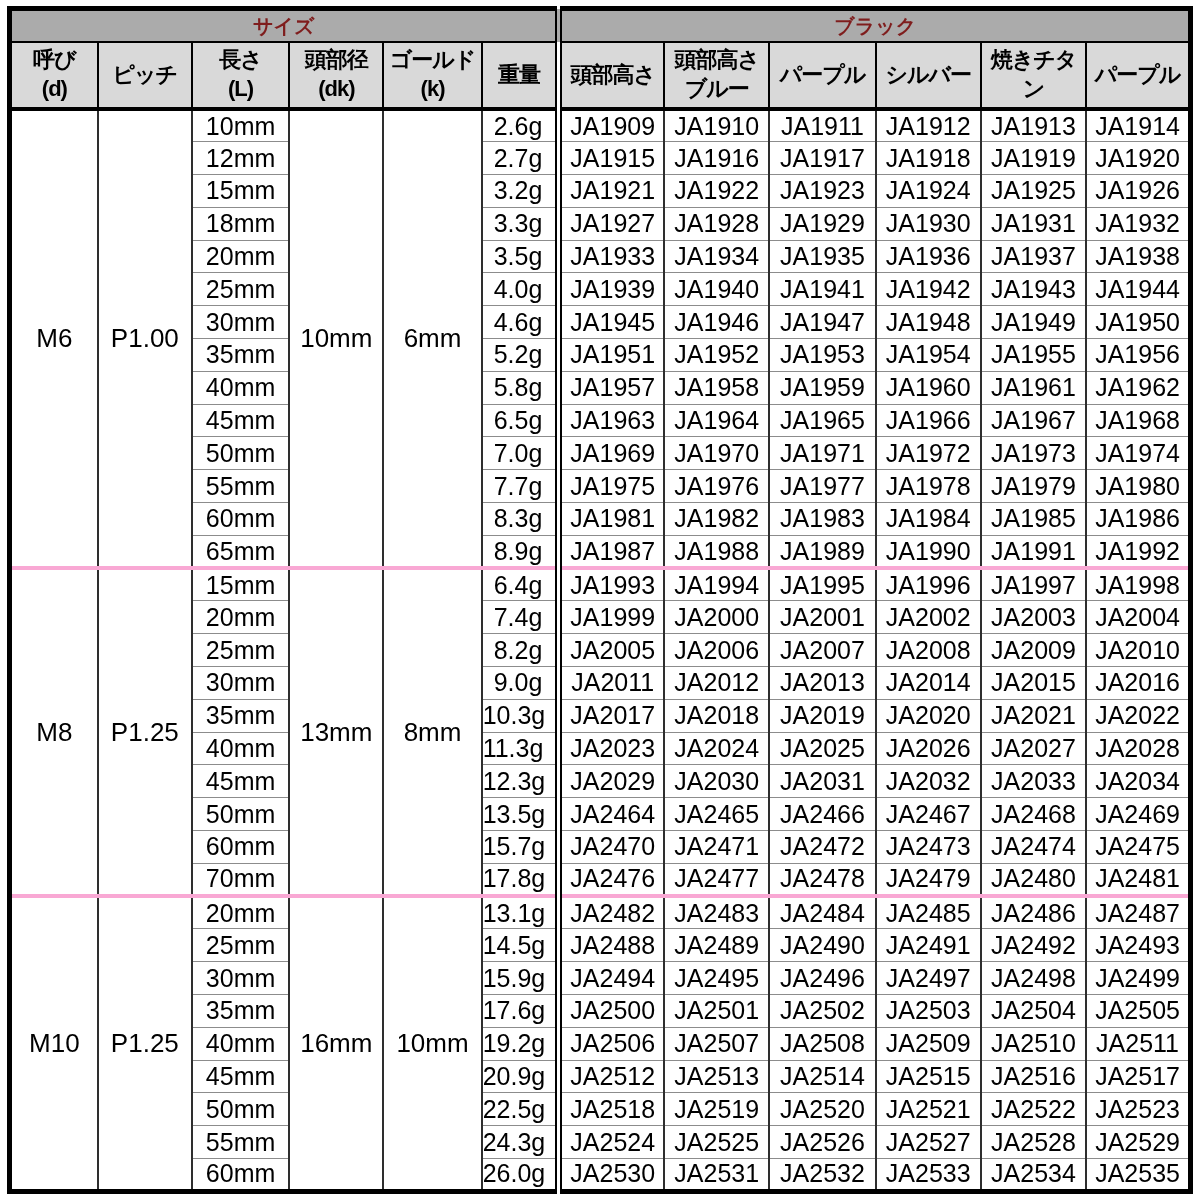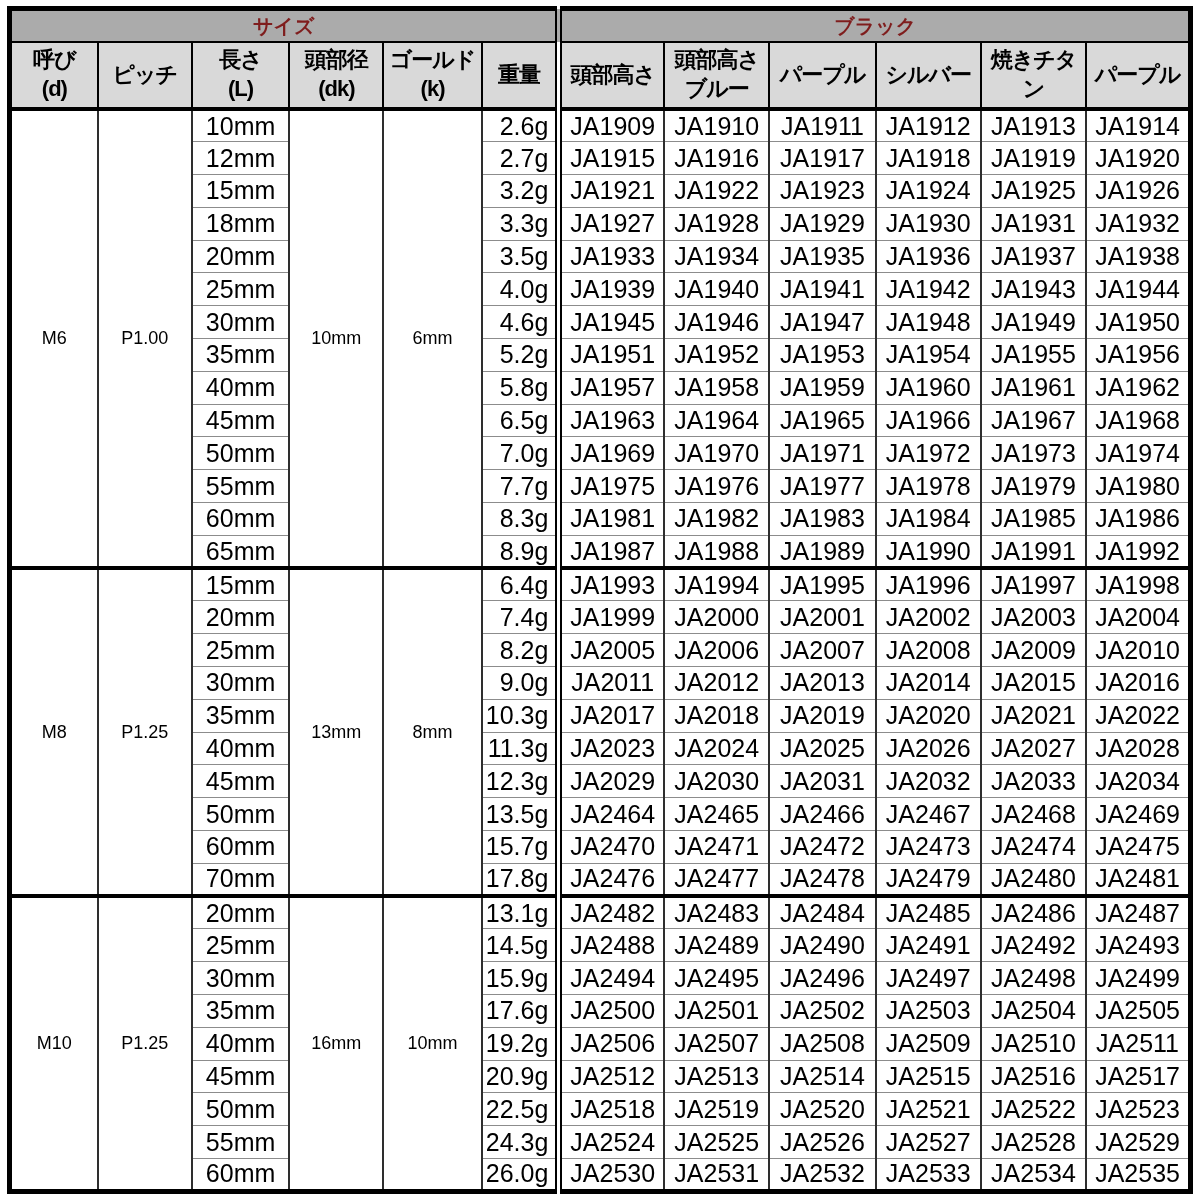--- a/index.html
+++ b/index.html
@@ -64,23 +64,23 @@
     border-bottom: 1px solid #8c8c8c;
     font-size: 25px;
     color: #000;
     text-align: center;
     vertical-align: middle;
     background: #fff;
     padding: 0;
     white-space: nowrap;
     overflow: hidden;
   }
-  tbody td.wt { text-align: right; padding-right: 7px; }
-  tbody td.merged { font-size: 18px; }
-  tbody tr.gstart td { border-top: 4px solid #000000; }
+  tbody td.wt { text-align: right; padding-right: 13px; }
+  tbody td.merged { font-size: 26px; }
+  tbody tr.gstart td { border-top: 4px solid #f9a8d4; }
 </style>
 </head>
 <body>
 
 <div class="sheet">
   <table class="spec">
     <colgroup>
       <col style="width:88px">
         <col style="width:94px">
         <col style="width:97px">

